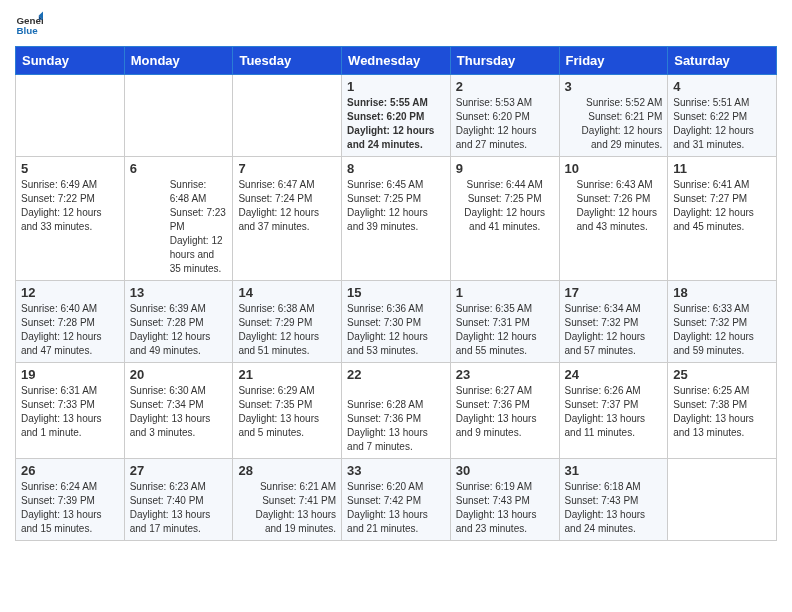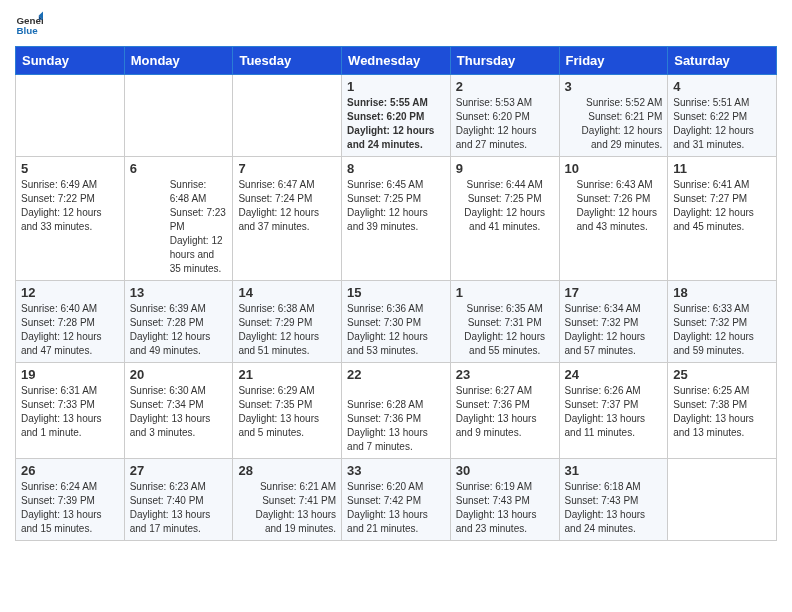--- a/index.html
+++ b/index.html
@@ -219,21 +219,21 @@
 Daylight: 12 hours and 51 minutes.</div>
           </td>
           <td>
             <span class="day-number">15</span>
             <div class="day-info" style="white-space: pre-line;">Sunrise: 6:36 AM
 Sunset: 7:30 PM
 Daylight: 12 hours and 53 minutes.</div>
           </td>
           <td>
             <span class="day-number">1</span>
-            <div class="day-info" style="white-space: pre-line; text-align: center;">Sunrise: 6:35 AM
+            <div class="day-info" style="white-space: pre-line;">Sunrise: 6:35 AM
 Sunset: 7:31 PM
 Daylight: 12 hours and 55 minutes.</div>
           </td>
           <td>
             <span class="day-number">17</span>
             <div class="day-info" style="white-space: pre-line;">Sunrise: 6:34 AM
 Sunset: 7:32 PM
 Daylight: 12 hours and 57 minutes.</div>
           </td>
           <td>

